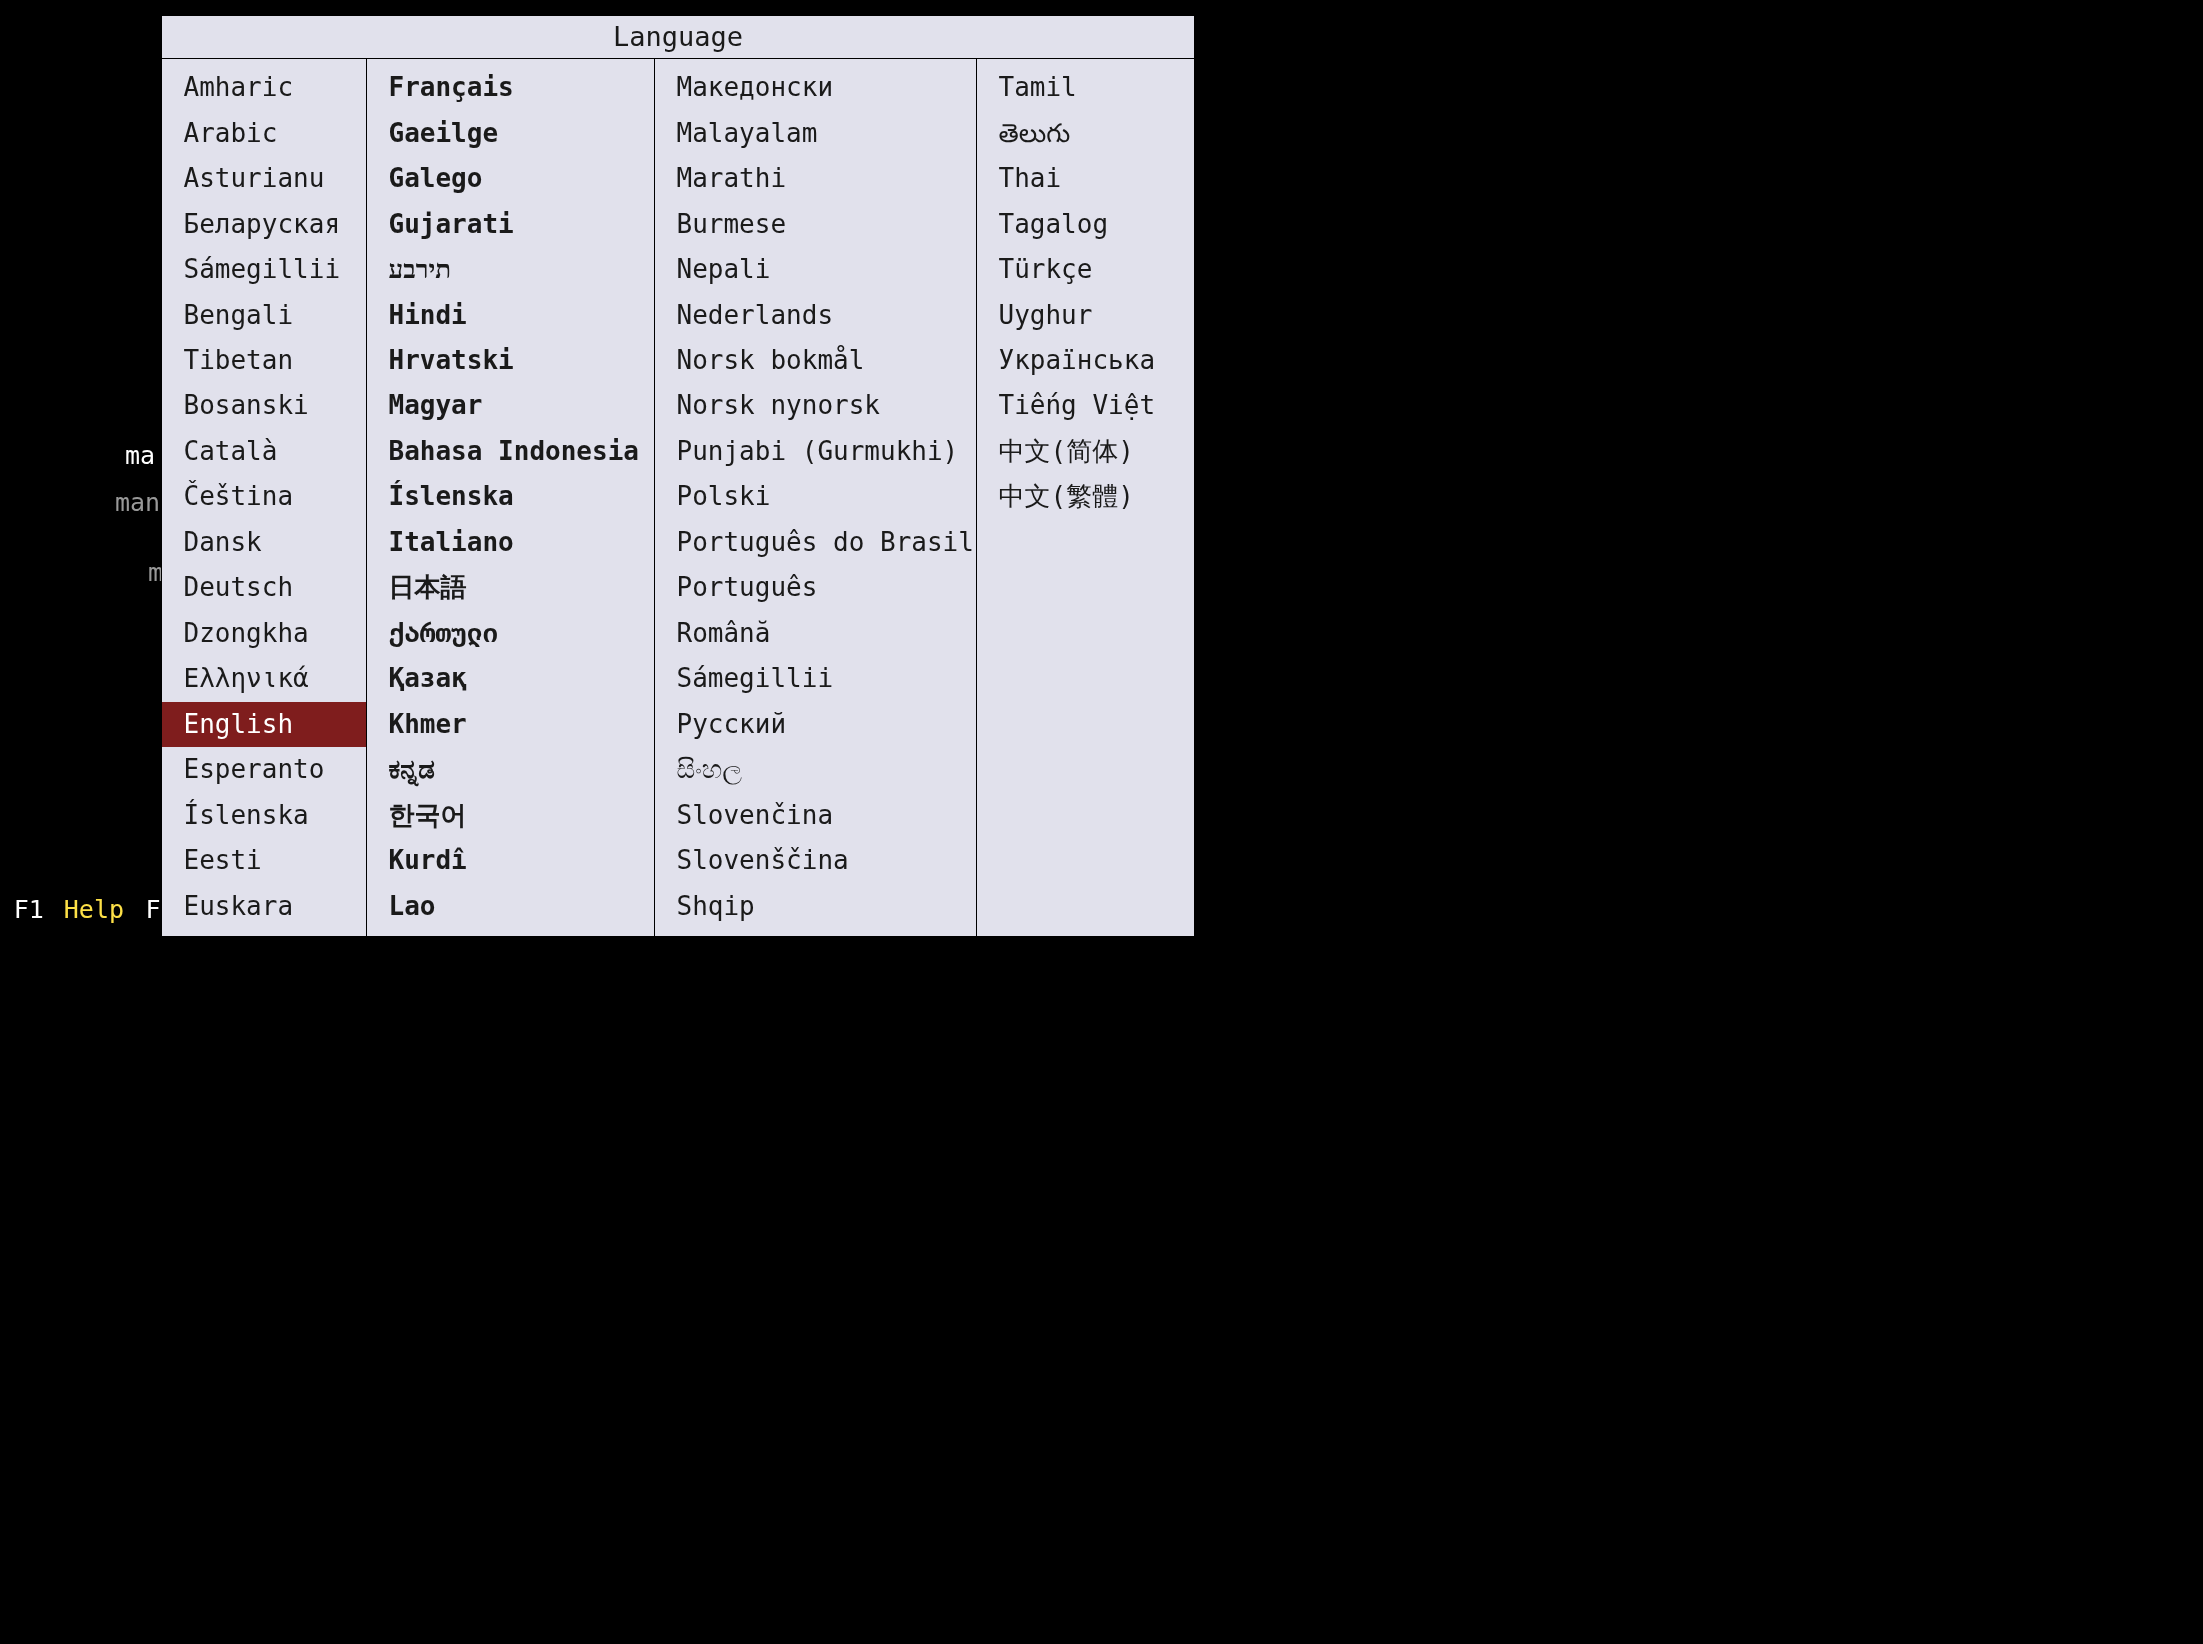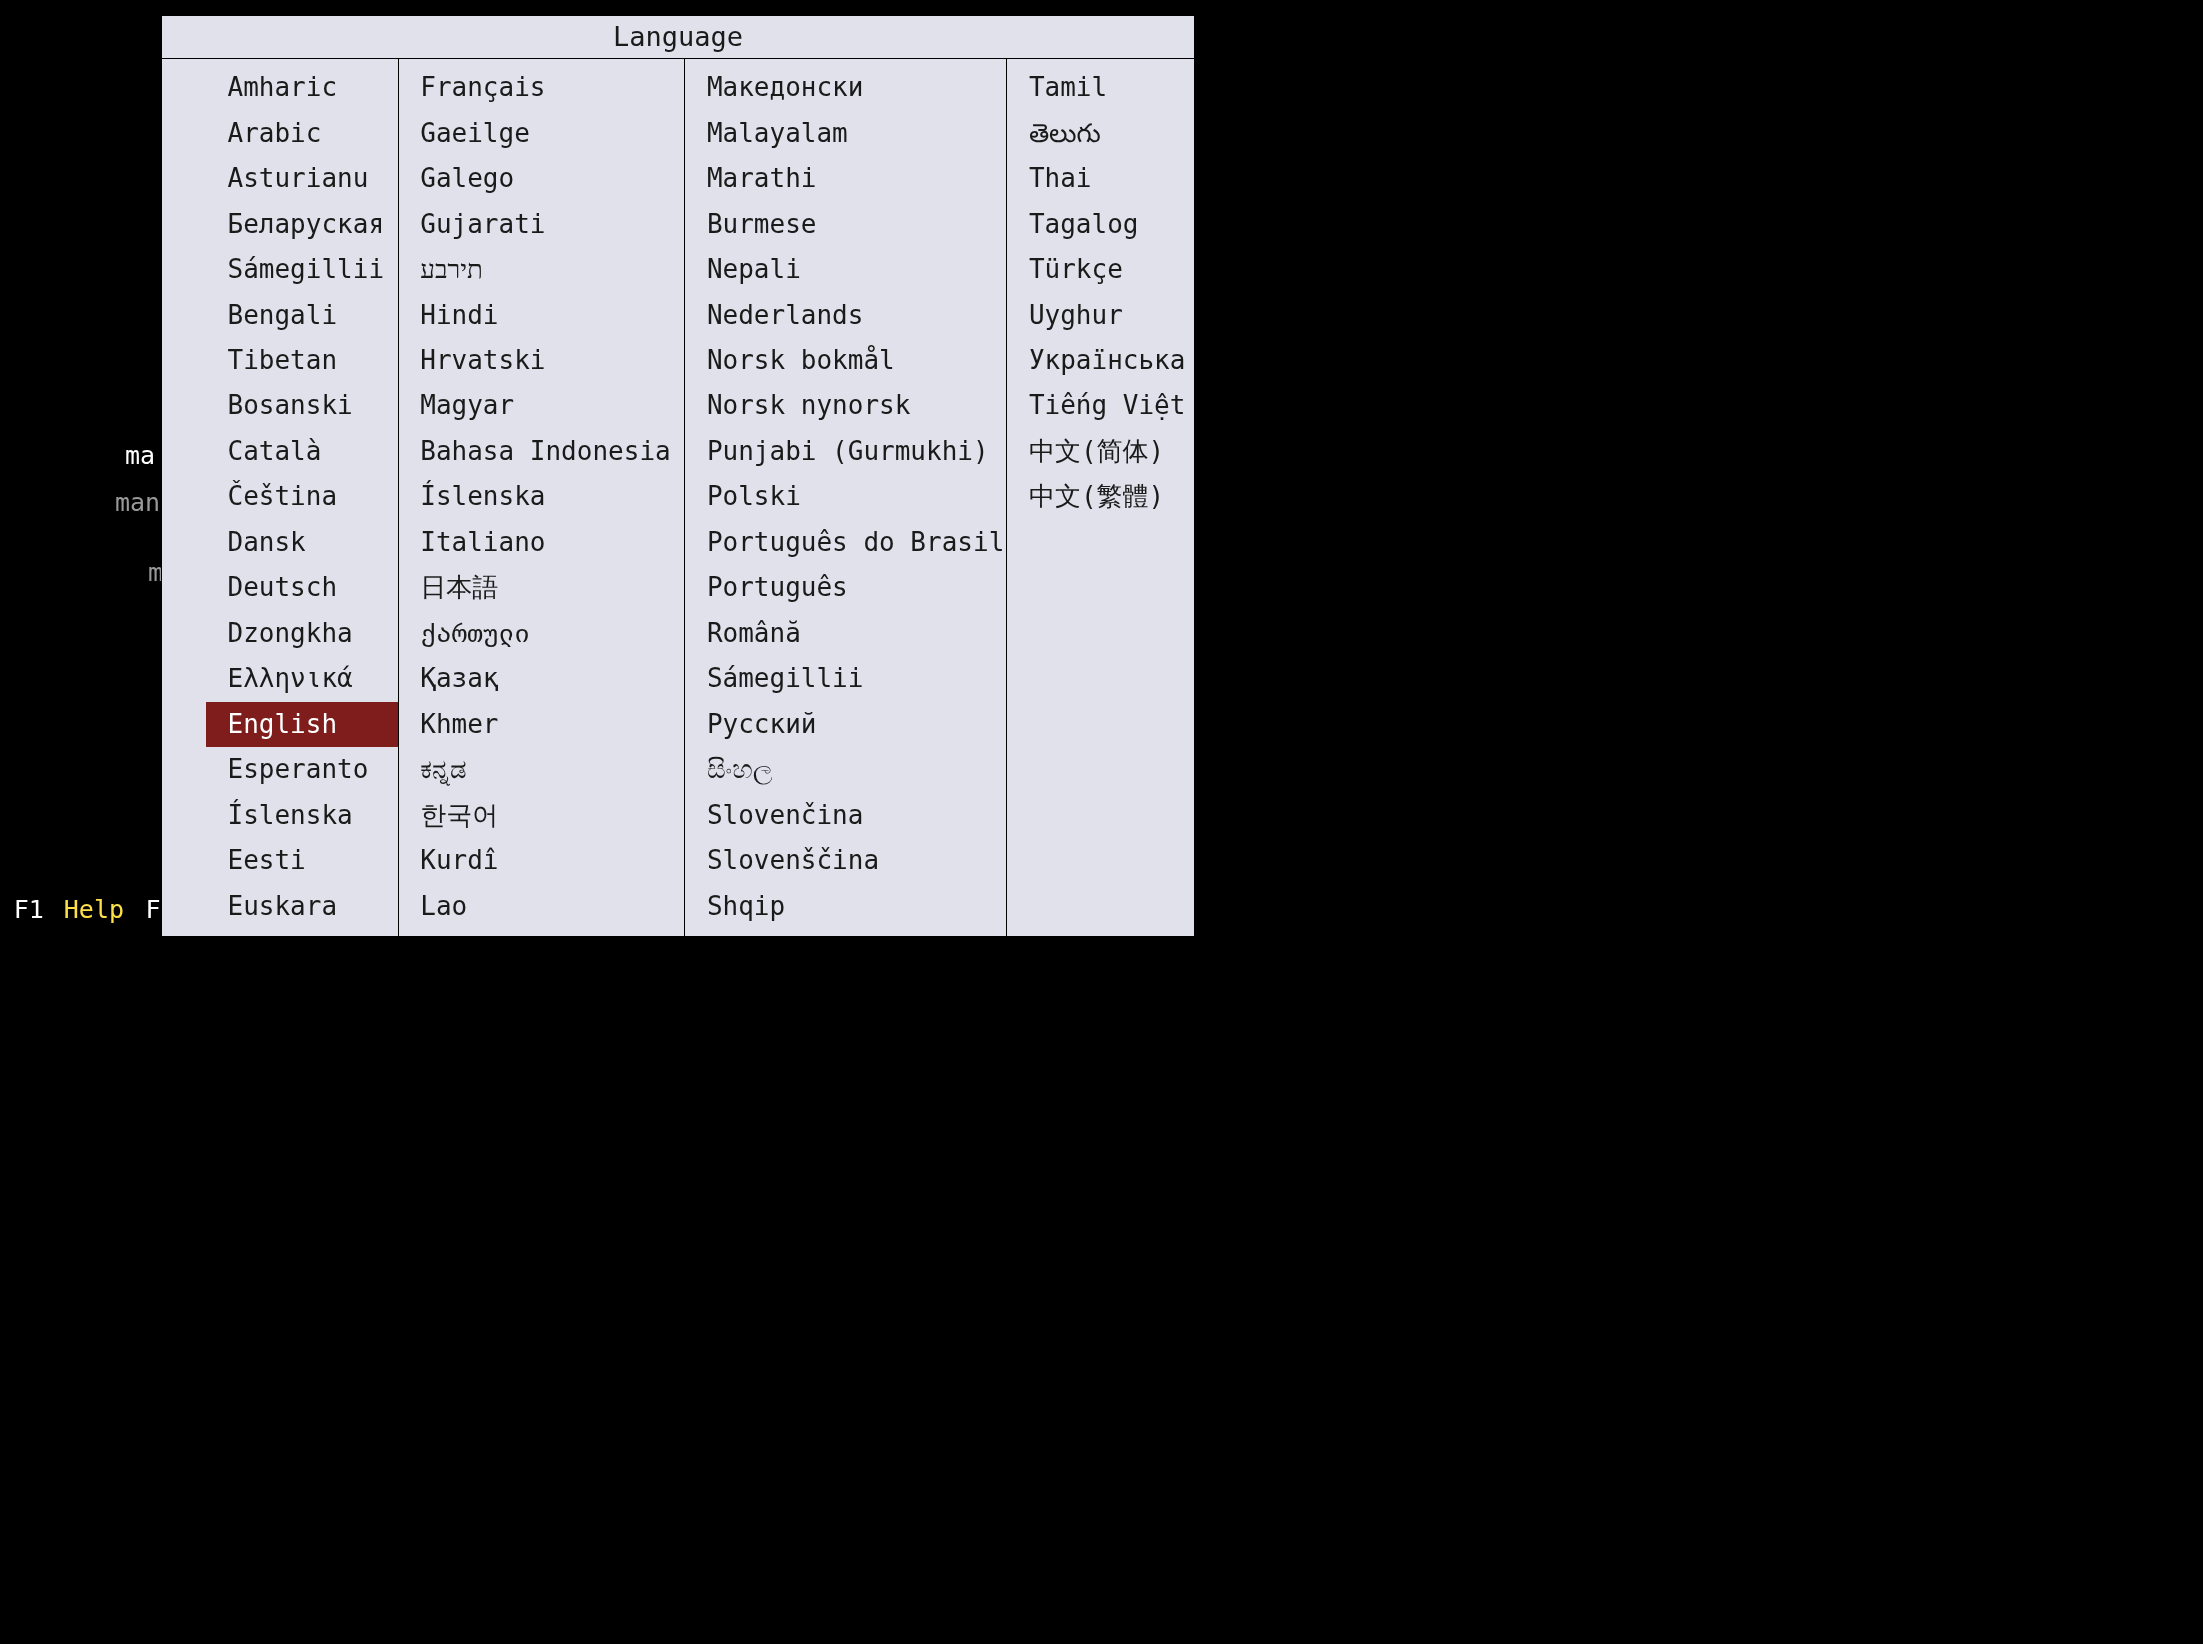--- a/index.html
+++ b/index.html
@@ -38,32 +38,31 @@
     .dialog-title {
       text-align: center;
       color: #1a1a1a;
       font-size: 27px;
       padding: 5.9px 0;
       border-bottom: 1px solid #000;
       font-family: monospace;
     }
     .lang-columns {
       display: flex;
-      margin-left: 44px;
     }
     .lang-col {
       display: flex;
       flex-direction: column;
       padding: 5.9px 0;
     }
     .lang-col:not(:last-child) {
       border-right: 1px solid #000;
     }
     .col1 { width: 205px; }
-    .col2 { width: 288px; }
+    .col2 { width: 288px; font-weight: bold; }
     .col3 { width: 322px; }
     .col4 { flex: 1; }
     .lang-item {
       color: #1a1a1a;
       font-size: 26px;
       padding: 3.9px 13.7px 3.9px 21.5px;
       cursor: pointer;
       line-height: 1.45;
       white-space: nowrap;
       font-family: monospace;

